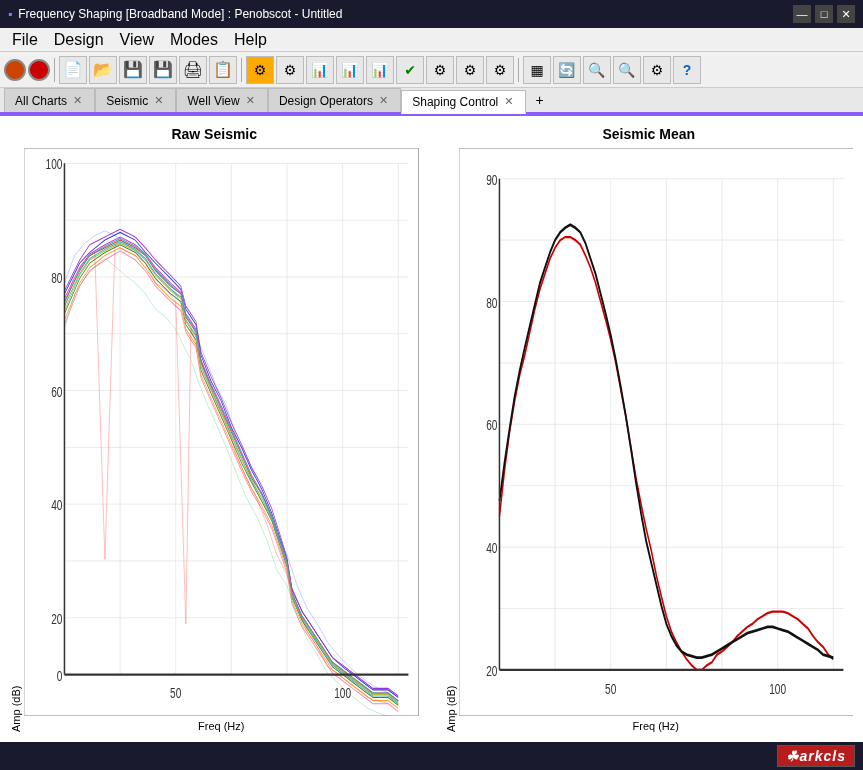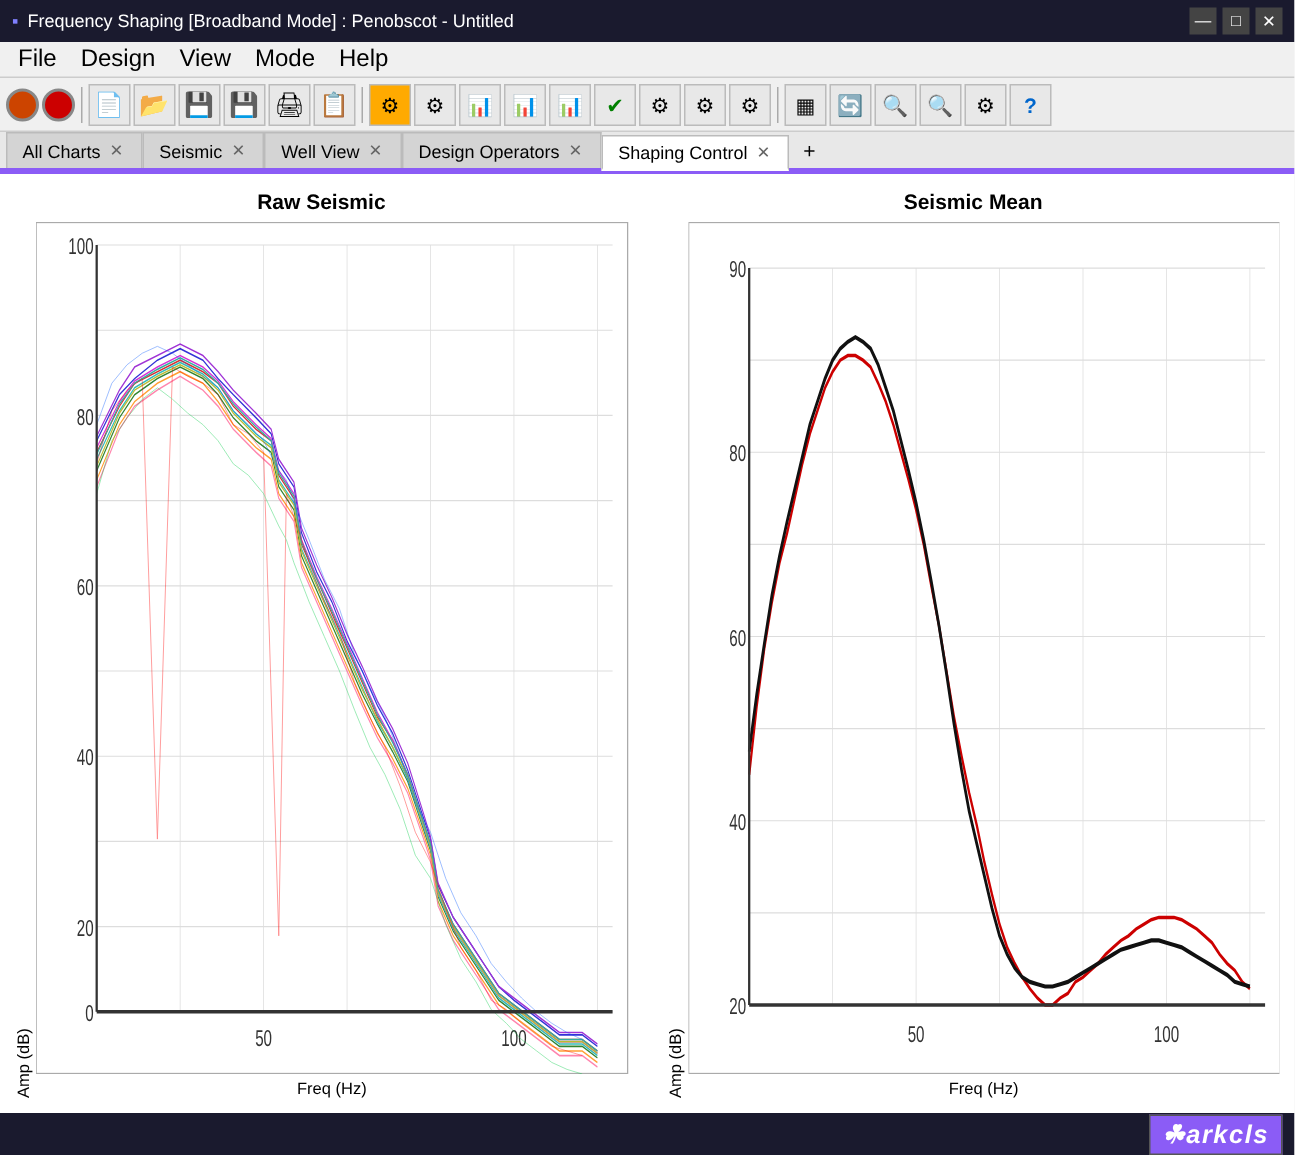--- a/index.html
+++ b/index.html
@@ -153,27 +153,27 @@
     #bottombar {
       height: 28px;
       background: #1a1a2e;
       display: flex;
       align-items: center;
       justify-content: flex-end;
       padding: 0 8px;
     }
     #logo {
       color: white;
-      font-size: 17px;
+      font-size: 14px;
       font-weight: bold;
       font-style: italic;
       letter-spacing: 1px;
       border: 1px solid #555;
       padding: 2px 8px;
-      background: #8b5cf6;
+      background: #b91c1c;
     }
 
     svg { display: block; }
   </style>
 </head>
 <body>
 
 <div id="titlebar">
   <div id="titlebar-left">
     <span style="color:#8080ff;">▪</span>
@@ -183,21 +183,21 @@
     <button class="title-btn">—</button>
     <button class="title-btn">□</button>
     <button class="title-btn close">✕</button>
   </div>
 </div>
 
 <div id="menubar">
   <span class="menu-item">File</span>
   <span class="menu-item">Design</span>
   <span class="menu-item">View</span>
-  <span class="menu-item">Mode</span>
+  <span class="menu-item">Modes</span>
   <span class="menu-item">Help</span>
 </div>
 
 <div id="toolbar">
   <div class="toolbar-btn" style="background:#cc4400;border-radius:50%;width:22px;height:22px;border:2px solid #888;"></div>
   <div class="toolbar-btn" style="background:#cc0000;border-radius:50%;width:22px;height:22px;border:2px solid #888;"></div>
   <div class="toolbar-sep"></div>
   <div class="toolbar-btn" style="font-size:16px;">📄</div>
   <div class="toolbar-btn" style="font-size:16px;">📂</div>
   <div class="toolbar-btn" style="font-size:16px;">💾</div>

